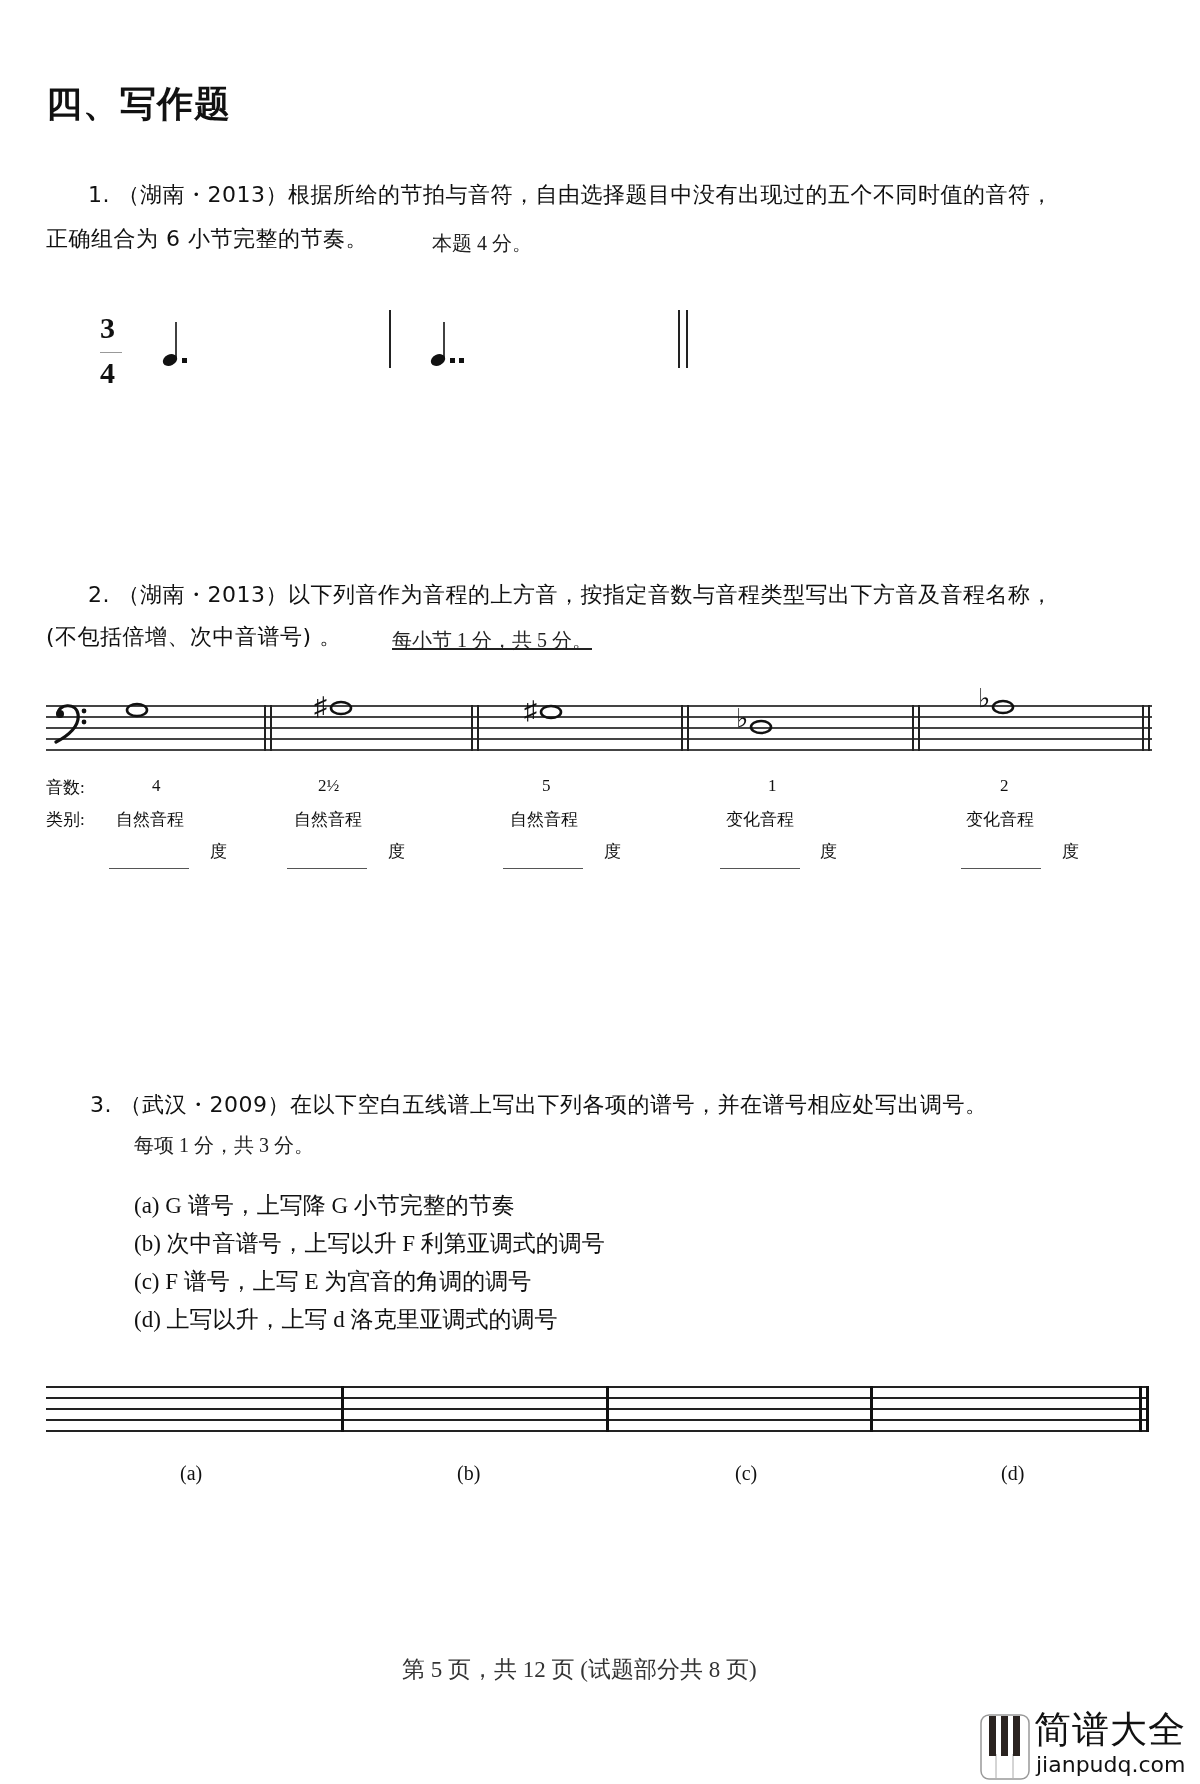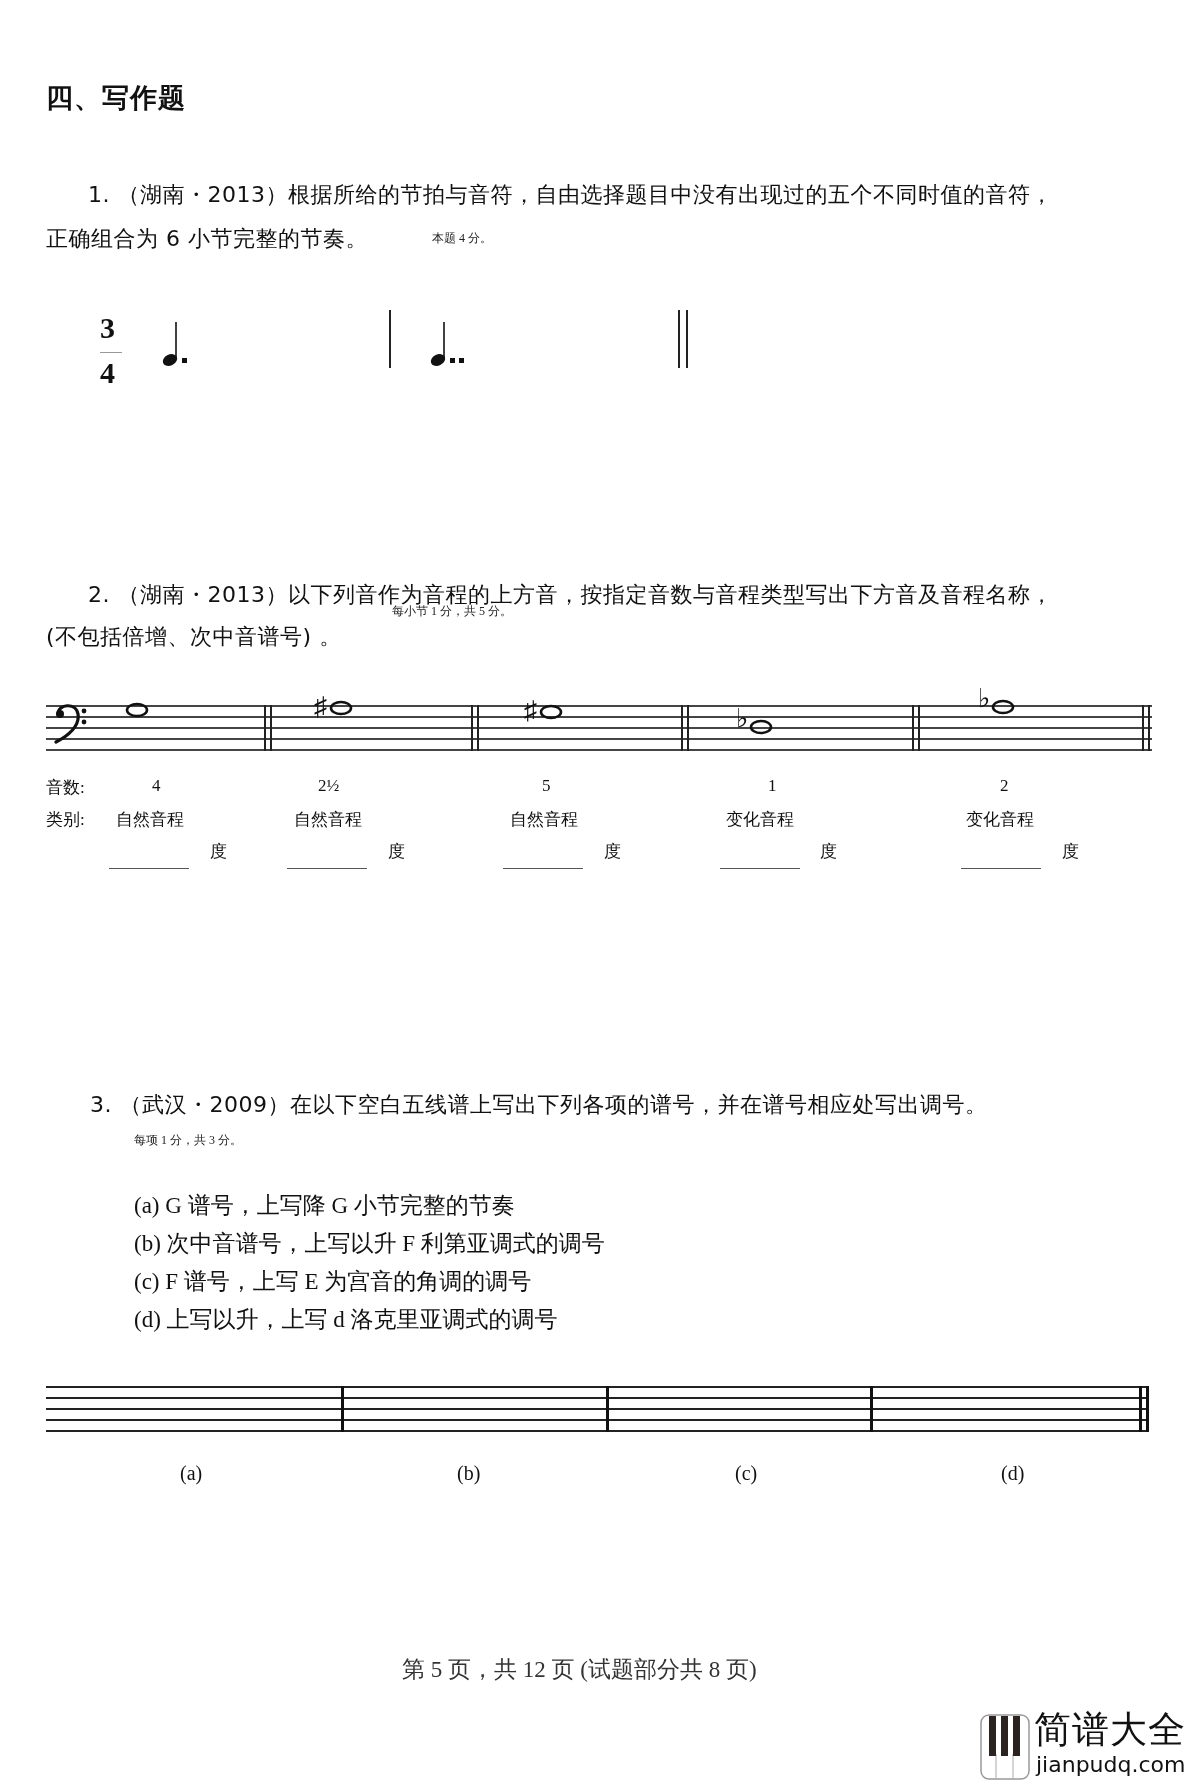--- a/index.html
+++ b/index.html
@@ -1,22 +1,22 @@
 <!DOCTYPE html>
 <html><head>
 <meta charset="utf-8">
 <style>
   html, body { margin:0; padding:0; background:#ffffff; }
   body { width:1200px; height:1784px; position:relative; overflow:hidden; color:#111; }
   .sans { font-family: "DejaVu Sans", "Liberation Sans", sans-serif; }
   .serif { font-family: "Liberation Serif", "DejaVu Serif", serif; }
   .abs { position:absolute; white-space:nowrap; }
-  .h-title { left:46px; top:80px; font-size:27px; font-weight:bold; letter-spacing:1px; }
+  .h-title { left:46px; top:80px; font-size:36px; font-weight:bold; letter-spacing:1px; }
   .q-line { font-size:22px; letter-spacing:0.5px; }
-  .score-note { font-size:12px; color:#222; }
+  .score-note { font-size:20px; color:#222; }
   .staff-line { position:absolute; height:1.6px; background:#444; }
   .bar { position:absolute; width:2px; background:#222; }
   .label-serif { font-size:17px; }
   .blank { position:absolute; height:1.4px; background:#555; }
   .staff3-line { position:absolute; height:2px; background:#222; }
   .bar3 { position:absolute; width:2.5px; background:#111; }
   .footer { font-size:23px; color:#333; }
   .logo { position:absolute; left:980px; top:1714px; width:218px; height:66px;text-align:right; }
 </style>
 </head>
@@ -47,21 +47,21 @@
     <rect x="22" y="38" width="5" height="5" fill="#111"></rect>
     <rect x="31" y="38" width="5" height="5" fill="#111"></rect>
   </svg>
 
   <div class="abs" style="left:678px; top:310px; width:2px; height:58px; background:#222;"></div>
   <div class="abs" style="left:686px; top:310px; width:2px; height:58px; background:#222;"></div>
 </div>
 
 <div class="abs sans q-line" style="left:88px; top:580px;">2. （湖南・2013）以下列音作为音程的上方音，按指定音数与音程类型写出下方音及音程名称，</div>
 <div class="abs sans q-line" style="left:46px; top:622px;">(不包括倍增、次中音谱号) 。</div>
-<div class="abs serif score-note" style="left:392px; top:603px;">每小节 1 分，共 5 分。</div>
+<div class="abs serif score-note" style="left:392px; top:627px;text-decoration:underline;">每小节 1 分，共 5 分。</div>
 
 <div>
   <div class="staff-line" style="left:46px; width:1106px; top:705px;"></div>
   <div class="staff-line" style="left:46px; width:1106px; top:716px;"></div>
   <div class="staff-line" style="left:46px; width:1106px; top:727px;"></div>
   <div class="staff-line" style="left:46px; width:1106px; top:738px;"></div>
   <div class="staff-line" style="left:46px; width:1106px; top:749px;"></div>
 
   <svg class="abs" style="left:52px; top:700px;" width="36" height="44">
     <path d="M6 14 C6 4, 24 2, 26 14 C28 26, 16 36, 4 42" fill="none" stroke="#111" stroke-width="3.2" stroke-linecap="round"></path>

